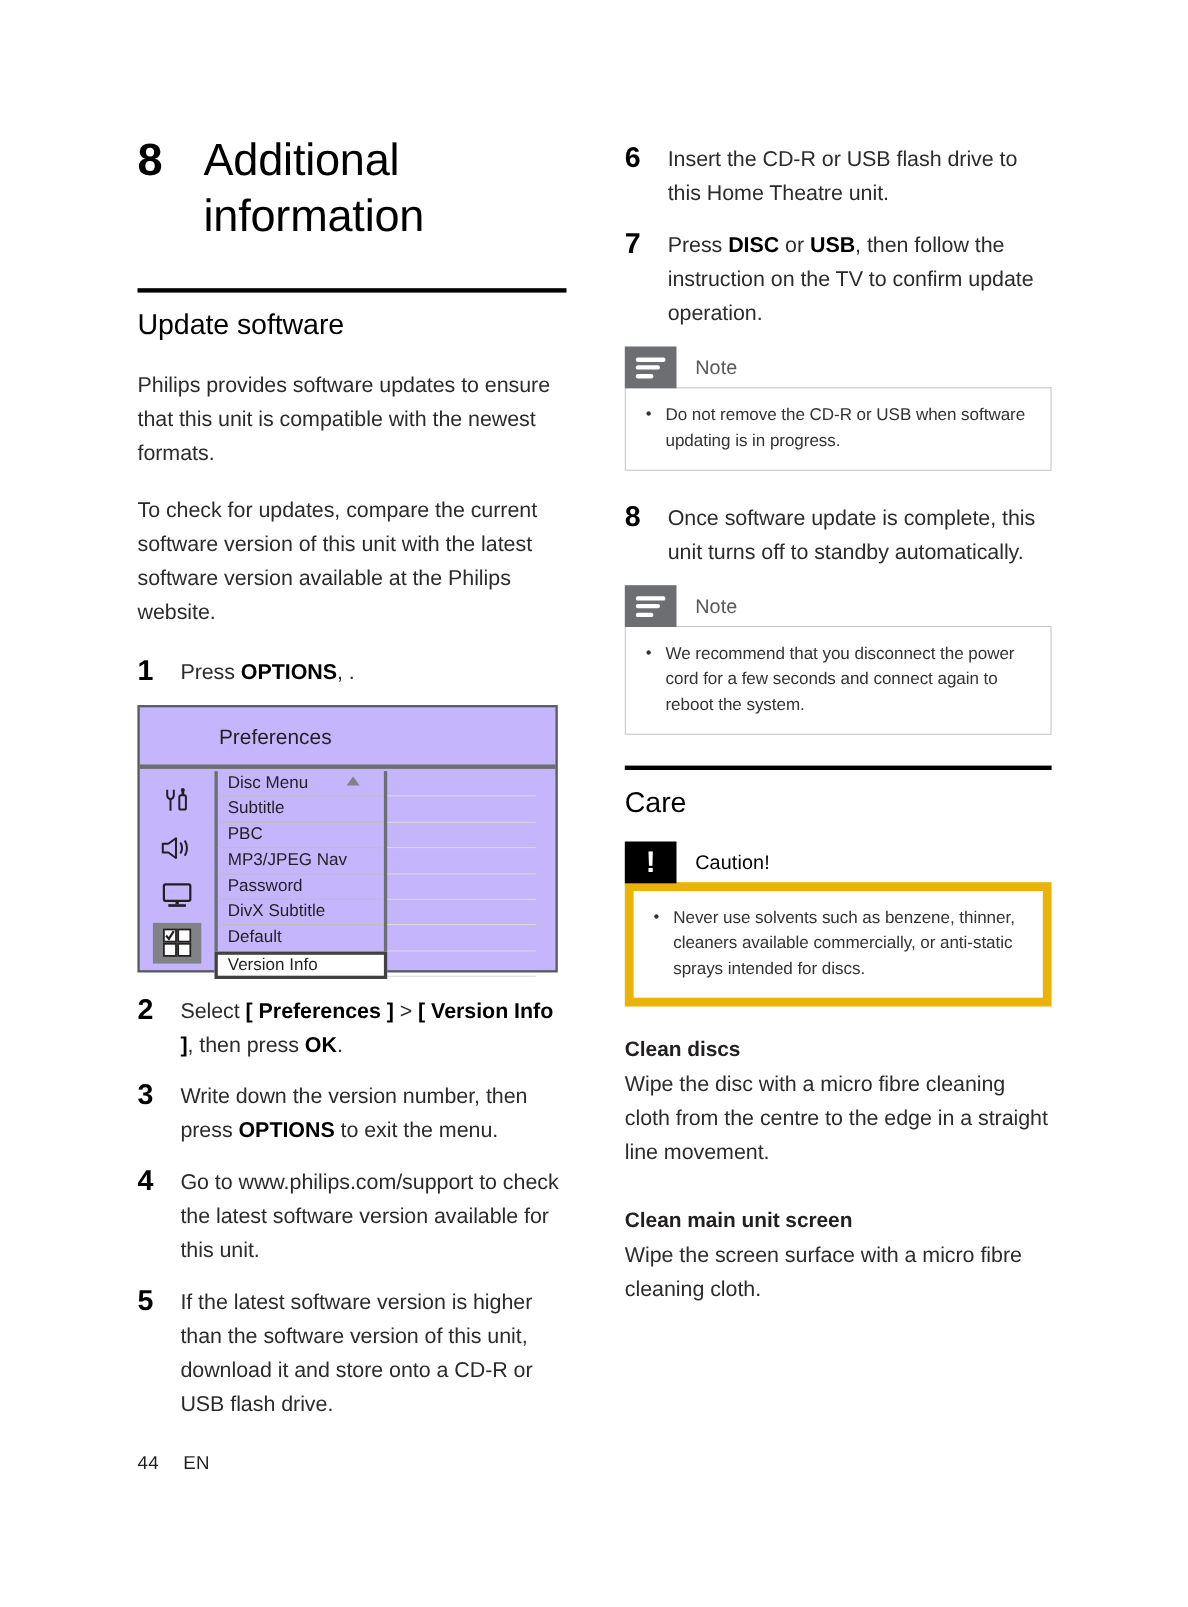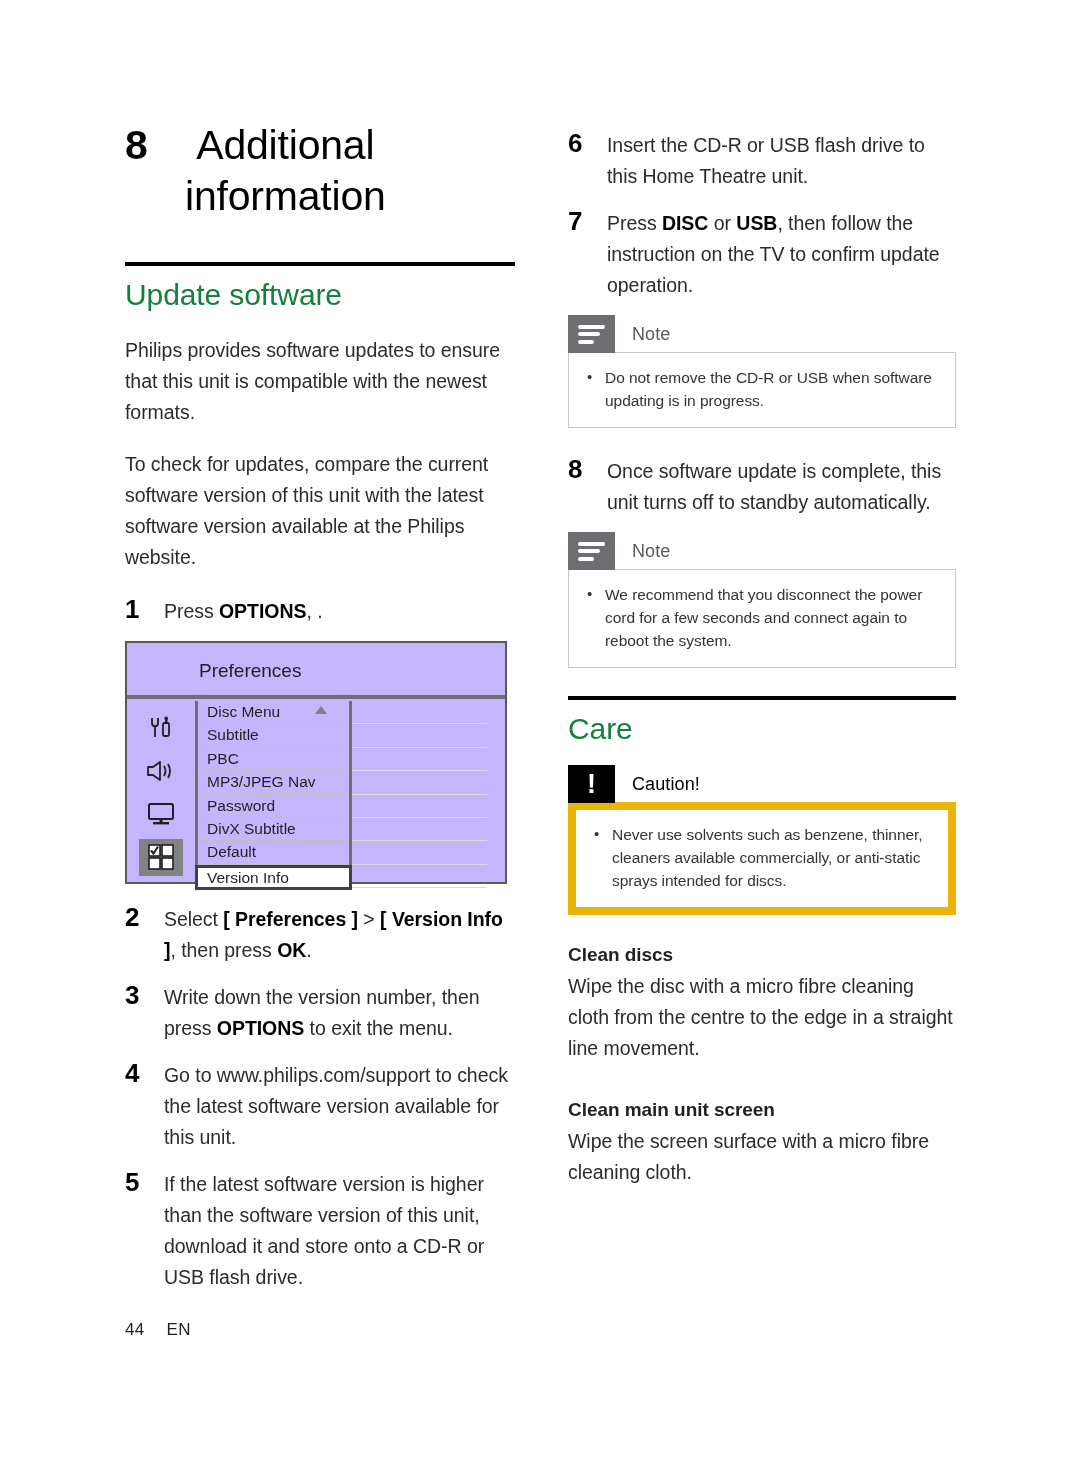--- a/index.html
+++ b/index.html
@@ -50,34 +50,33 @@
     width: 60px;
     flex: none;
     color: #000;
   }
   .chapter-title {
     font-size: 41px;
     font-weight: normal;
     line-height: 51px;
     color: #000;
     letter-spacing: -0.2px;
-    text-align: center;
   }
 
   
   .sec {
     border-top: 4px solid #000;
     padding-top: 11px;
     margin-top: 8px;
     margin-bottom: 22px;
   }
   .sec-title {
-    font-size: 30px;
+    font-size: 26px;
     line-height: 36px;
-    color: #15803d;
+    color: #000000;
     font-weight: normal;
     letter-spacing: -0.1px;
   }
 
   
   p.body {
     font-size: 19.5px;
     line-height: 31px;
     margin: 0 0 21px 0;
     color: #2b2b2b;

